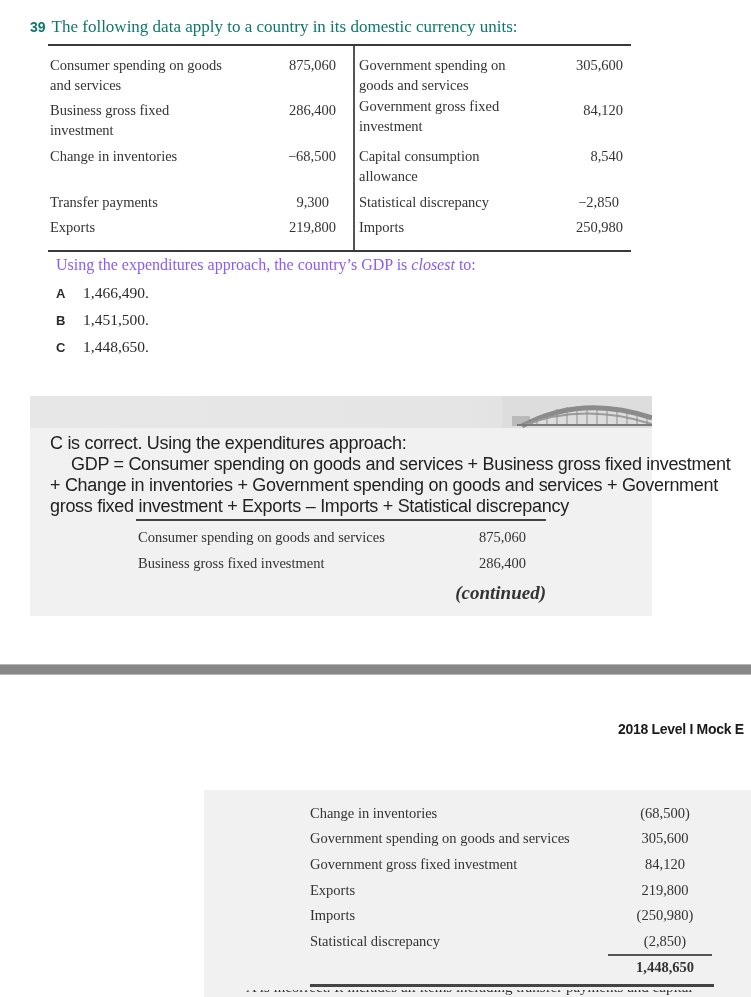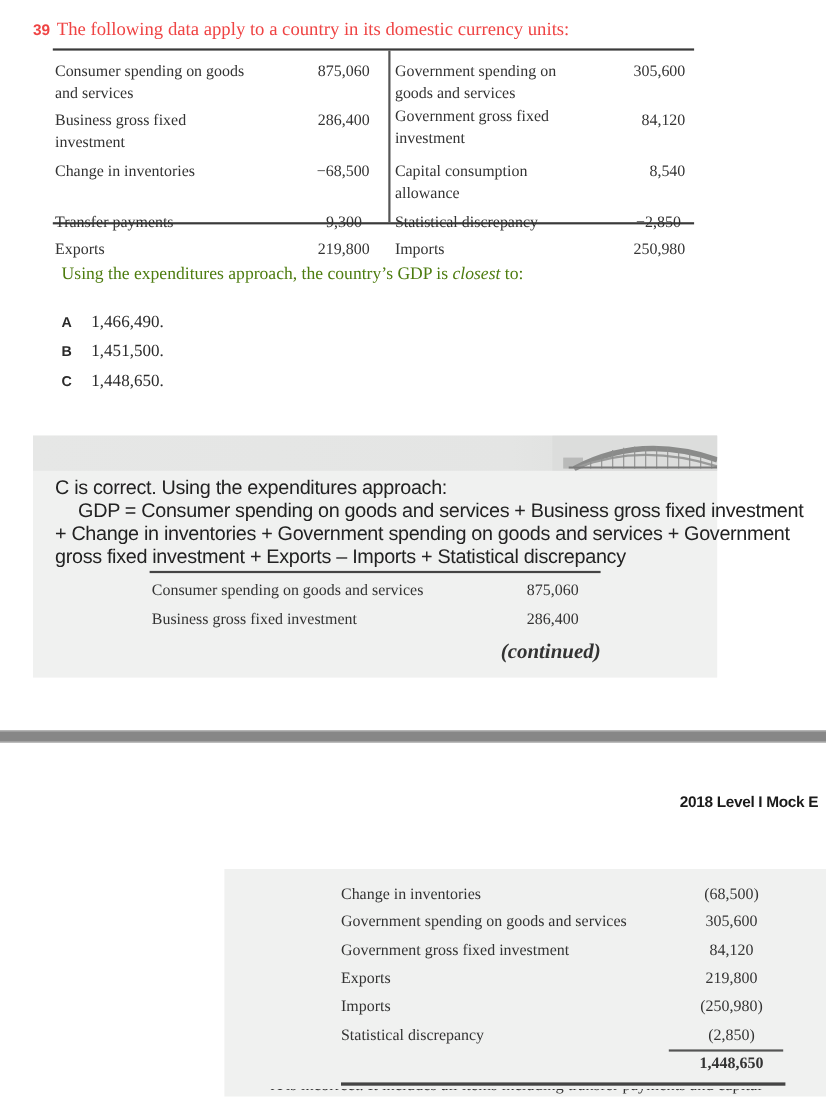--- a/index.html
+++ b/index.html
@@ -1,31 +1,31 @@
 <!DOCTYPE html>
 <html><head>
 <meta charset="utf-8">
 <style>
   * { box-sizing: border-box; margin: 0; padding: 0; }
   html, body { width: 751px; height: 997px; overflow: hidden; background: #ffffff; }
   body { position: relative; font-family: "Liberation Serif", "DejaVu Serif", serif; color: #2a2a2a; }
 
-  .q-head { position: absolute; left: 30px; top: 17px; font-size: 17px; color: #ef4444; white-space: nowrap; }
+  .q-head { position: absolute; left: 30px; top: 17px; font-size: 17px; color: #0f766e; white-space: nowrap; }
   .q-num { font-family: "Liberation Sans", "DejaVu Sans", sans-serif; font-weight: bold; font-size: 14px; margin-right: 6px; }
 
   .data-table { position: absolute; left: 48px; top: 44px; width: 583px; border-top: 2px solid #3a3a3a; border-bottom: 2px solid #3a3a3a; }
   .dt-cell-label { font-size: 14.5px; line-height: 20px; color: #333; }
   .dt-cell-val { font-size: 14.5px; line-height: 20px; color: #333; text-align: right; }
   .dt-left { position: absolute; left: 2px; }
   .dt-leftval { position: absolute; right: 295px; text-align: right; }
   .dt-right { position: absolute; left: 311px; }
   .dt-rightval { position: absolute; right: 8px; text-align: right; }
   .dt-divider { position: absolute; left: 305px; top: 0; bottom: 0; width: 1.5px; background: #555; }
 
-  .question-stem { position: absolute; left: 56px; top: 241px; font-size: 16px; color: #4d7c0f; white-space: nowrap; }
+  .question-stem { position: absolute; left: 56px; top: 256px; font-size: 16px; color: #8b5cf6; white-space: nowrap; }
   .question-stem em { font-style: italic; }
   .option { position: absolute; left: 56px; font-size: 15.5px; color: #2a2a2a; white-space: nowrap; }
   .opt-letter { display: inline-block; width: 27px; font-family: "Liberation Sans", "DejaVu Sans", sans-serif; font-weight: bold; font-size: 13px; }
 
   .answer-box { position: absolute; left: 30px; top: 396px; width: 622px; height: 220px; background: #f0f1f0; }
   .answer-banner { position: absolute; left: 0; top: 0; width: 622px; height: 32px; background: linear-gradient(to right, #e6e7e6 0%, #e4e5e4 70%, #d8d9d8 100%); }
   .bridge { position: absolute; right: 0; top: 0; width: 150px; height: 32px; }
   .ans-text { position: absolute; left: 20px; font-family: "Liberation Sans", "DejaVu Sans", sans-serif; font-size: 18px; color: #222; white-space: nowrap; letter-spacing: -0.3px; }
 
   .calc-table { position: absolute; left: 106px; top: 123px; width: 410px; border-top: 2px solid #444; }
@@ -48,21 +48,21 @@
   .cut-text { position: absolute; left: 246px; top: 990px; height: 7px; width: 505px; overflow: hidden; }
   .cut-text span { display: block; font-size: 15px; color: #333; margin-top: -11px; white-space: nowrap; }
 </style>
 </head>
 <body>
 
 <div class="q-head">
   <span class="q-num">39</span><span>The following data apply to a country in its domestic currency units:</span>
 </div>
 
-<div class="data-table" style="height:160px;">
+<div class="data-table" style="height:208px;">
   <div class="dt-divider"></div>
 
   <div class="dt-cell-label dt-left" style="top:9px;">
     <div>Consumer spending on goods</div>
     <div>and services</div>
   </div>
   <div class="dt-cell-val dt-leftval" style="top:9px;">875,060</div>
   <div class="dt-cell-label dt-right" style="top:9px;">
     <div>Government spending on</div>
     <div>goods and services</div>

